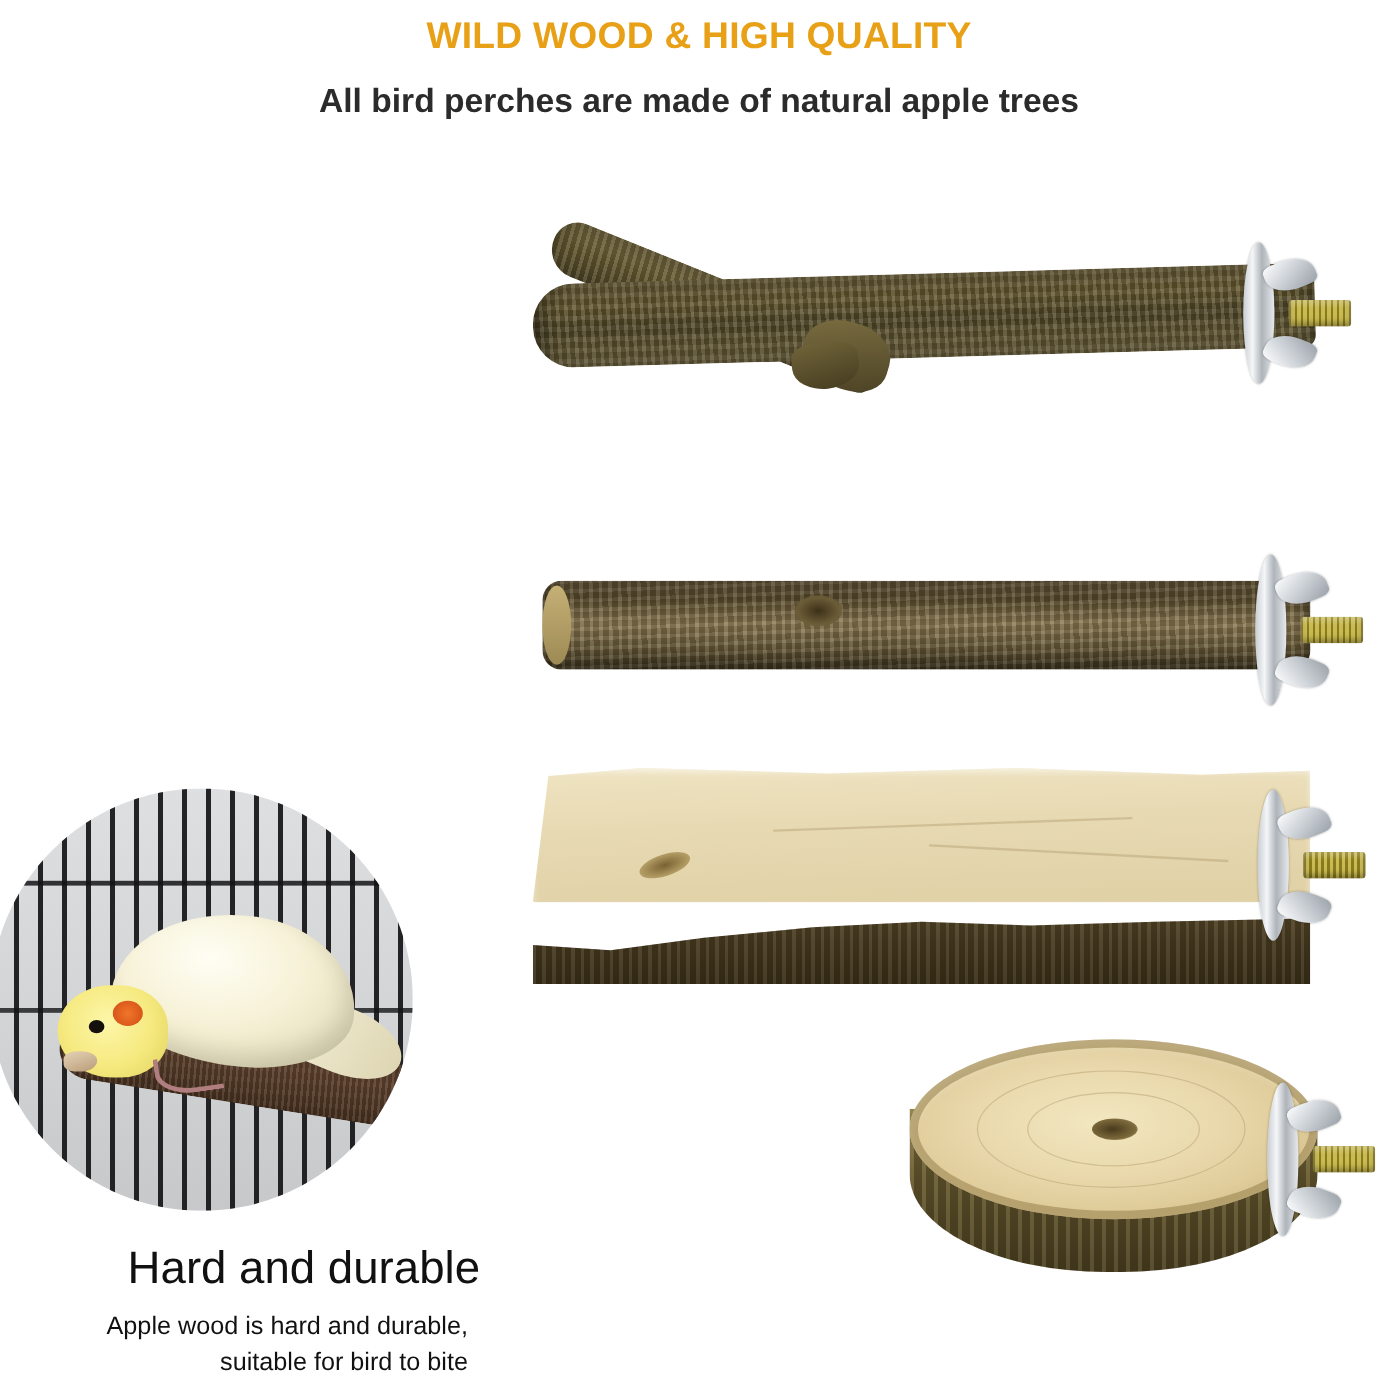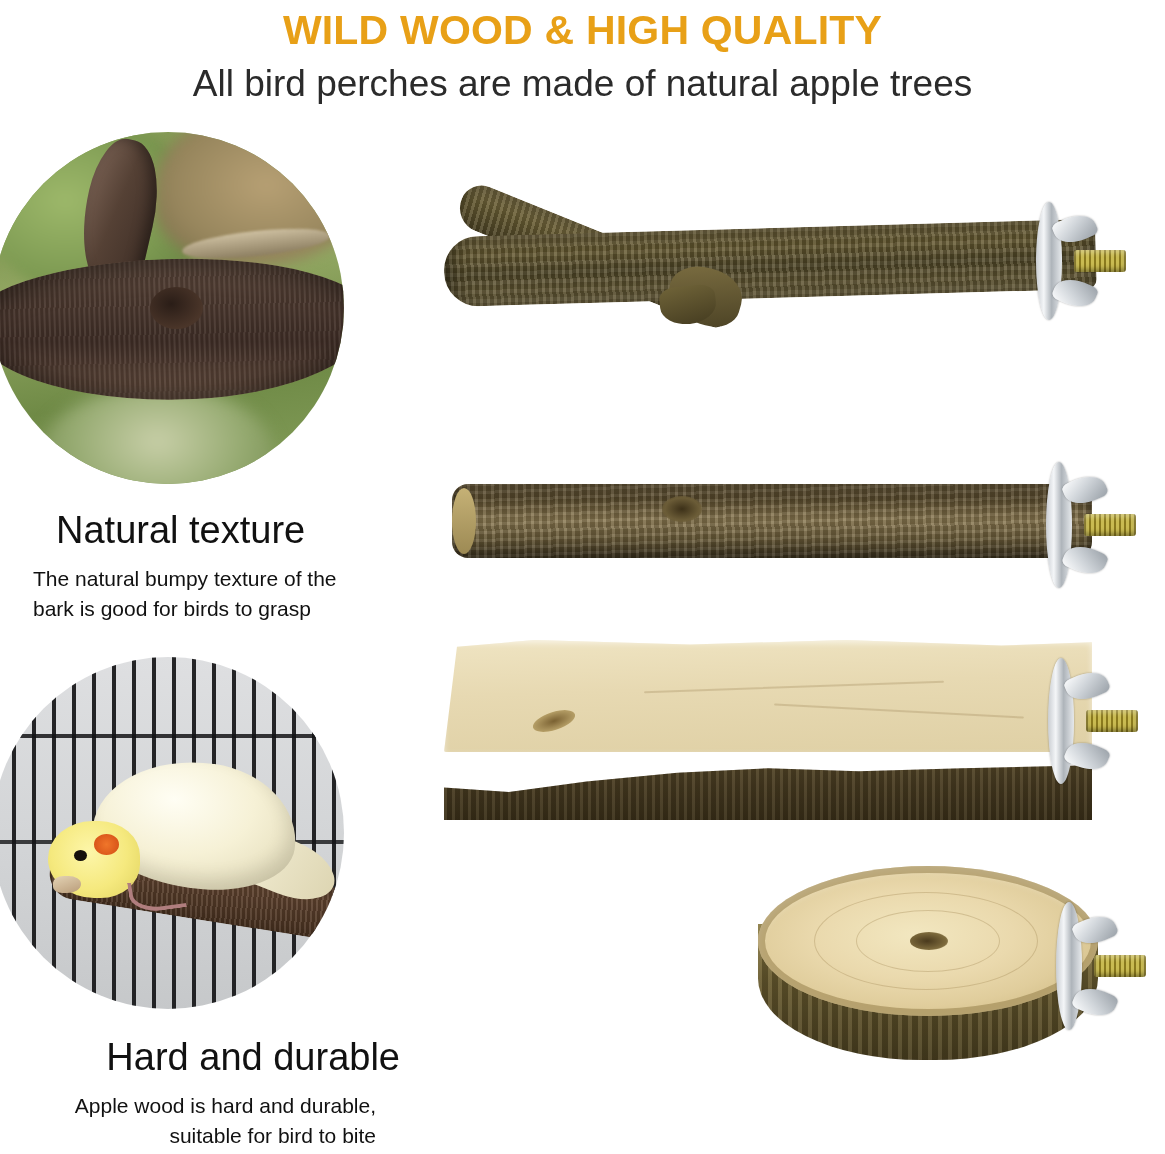--- a/index.html
+++ b/index.html
@@ -7,26 +7,26 @@
     width: 1165px; height: 1154px;
     background: #ffffff;
     font-family: "Liberation Sans", sans-serif;
     overflow: hidden;
   }
   .page { position: relative; width: 1165px; height: 1154px; background: #ffffff; }
 
   
   .header { position: absolute; left: 0; top: 0; width: 1165px; text-align: center; }
   .headline {
-    font-size: 41px; font-weight: 700; letter-spacing: .2px;
+    font-size: 31px; font-weight: 700; letter-spacing: .2px;
     color: #e8a017; line-height: 52px; padding-top: 4px;
     font-family: "Liberation Sans", sans-serif;
   }
   .subhead {
-    font-size: 37px; font-weight: 400; color: #2b2b2b;
+    font-size: 28px; font-weight: 700; color: #2b2b2b;
     line-height: 44px; padding-top: 6px;
   }
 
   
   .feature { position: absolute; left: 0; width: 400px; }
   .feature.one { top: 132px; }
   .feature.two { top: 657px; text-align: right; }
 
   .photo-circle {
     position: relative; width: 352px; height: 352px;
@@ -36,21 +36,21 @@
   .feat-title {
     font-size: 38px; font-weight: 400; color: #111;
     margin-left: 56px; margin-top: 24px; line-height: 44px; white-space: nowrap;
   }
   .feat-body {
     font-size: 21px; font-weight: 400; color: #111;
     margin-left: 33px; margin-top: 12px; line-height: 30px;
     width: 340px;
   }
   .feature.two .feat-title { margin-left: 58px; margin-top: 26px; }
-  .feature.two .feat-body { margin-left: 36px; }
+  .feature.two .feat-body { margin-left: 50px; }
 
   
   .bark-scene { position: absolute; inset: 0; background:
       linear-gradient(170deg,#8aa05a 0%,#7e9450 20%,#93a863 42%,#6f8a46 70%,#86a05c 100%); }
   .bark-scene .foliage-a {
     position: absolute; left: -4%; top: -4%; width: 62%; height: 52%;
     background: radial-gradient(ellipse at 40% 45%, #9db86a 0%, #7d9a52 55%, #5e7a3c 100%);
     filter: blur(6px); border-radius: 46% 54% 38% 62%;
   }
   .bark-scene .foliage-b {
@@ -293,35 +293,20 @@
 </head>
 <body>
 
 <div class="page">
 
   <div class="header">
     <div class="headline">WILD WOOD &amp; HIGH QUALITY</div>
     <div class="subhead">All bird perches are made of natural apple trees</div>
   </div>
 
-  <div class="feature one">
-    <div class="photo-circle">
-      <div class="bark-scene">
-        <div class="foliage-a"></div>
-        <div class="foliage-b"></div>
-        <div class="foliage-c"></div>
-        <div class="branch-thin"></div>
-        <div class="branch-fork"></div>
-        <div class="branch-main"></div>
-        <div class="knot"></div>
-      </div>
-    </div>
-    <div class="feat-title">Natural texture</div>
-    <div class="feat-body">The natural bumpy texture of the bark is good for birds to grasp</div>
-  </div>
 
   <div class="feature two">
     <div class="photo-circle">
       <div class="cage-scene">
         <div class="bars"></div>
         <div class="rail-top"></div>
         <div class="rail-mid"></div>
         <div class="perch-bar"></div>
         <div class="bird">
           <div class="tail"></div>

